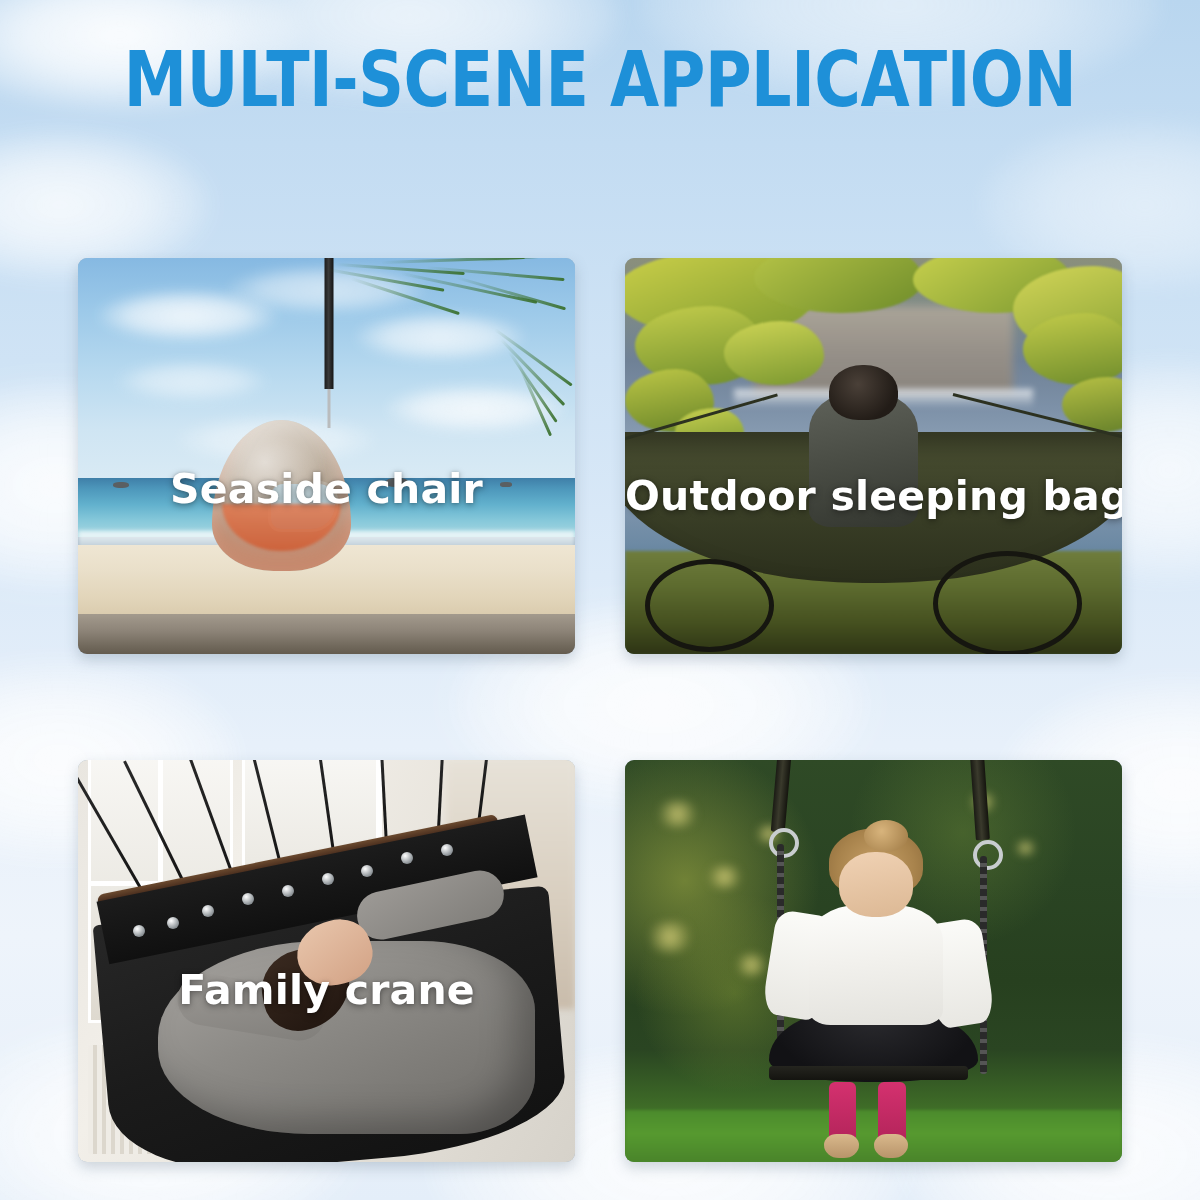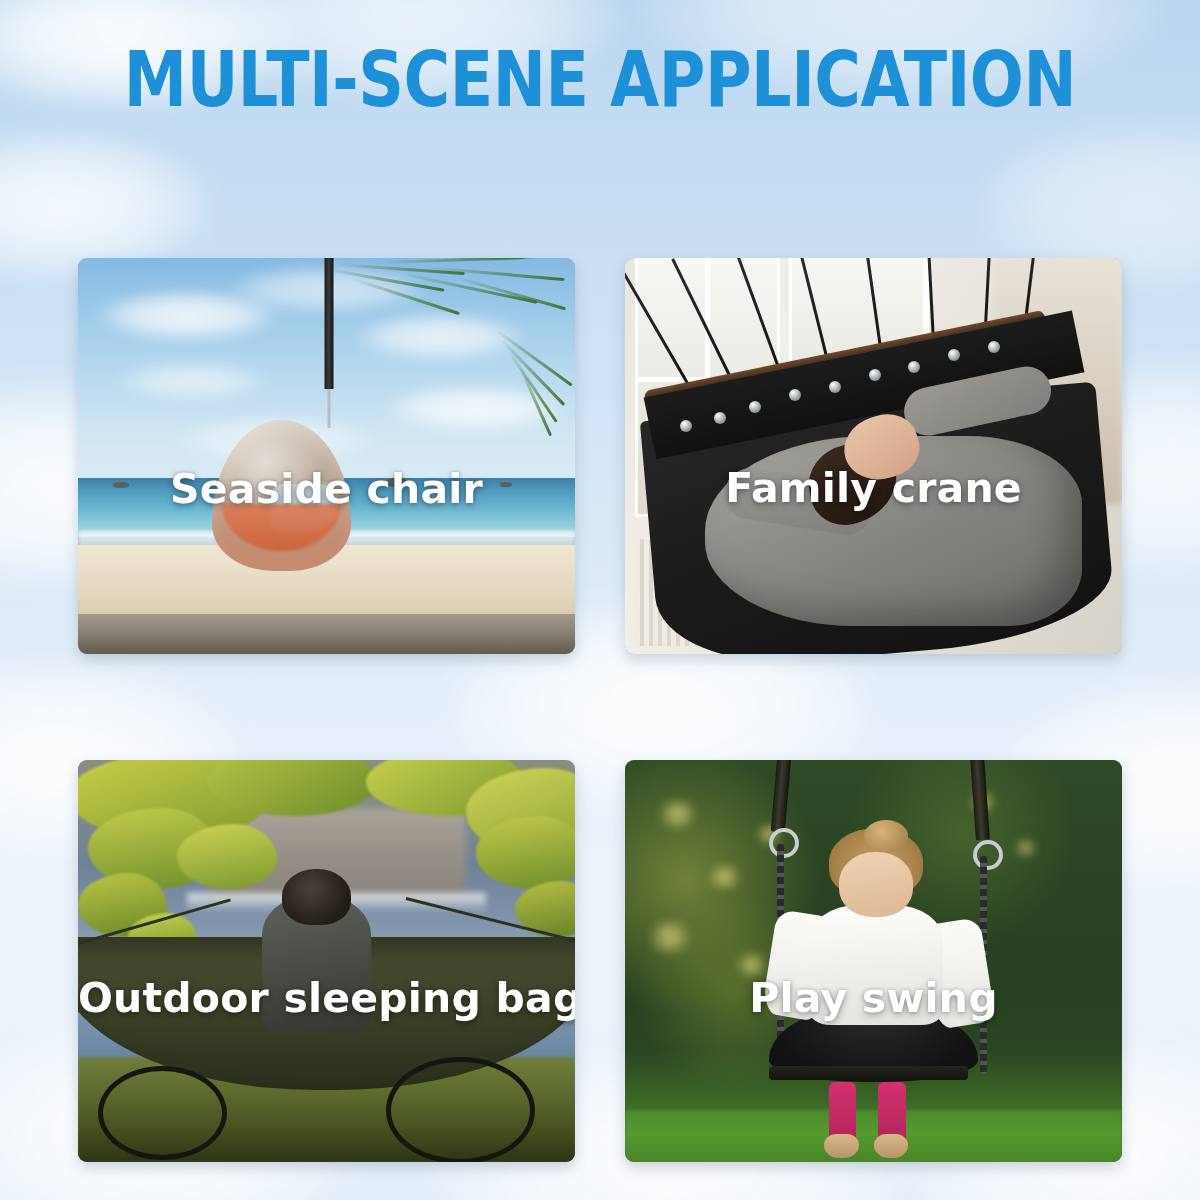--- a/index.html
+++ b/index.html
@@ -446,65 +446,20 @@
           <div class="s1-palm" style="left:6%;  top:16%; width:92%; transform:rotate(46deg);"></div>
           <div class="s1-palm" style="left:14%; top:28%; width:86%; transform:rotate(56deg);"></div>
           <div class="s1-palm" style="left:24%; top:40%; width:78%; transform:rotate(66deg);"></div>
         </div>
       </div>
       <div class="card-label" style="top:207px;">Seaside chair</div>
     </div>
 
     <div class="card">
       <div class="scene">
-        <div class="s2-room"></div>
-
-        <div class="s2-win" style="left:2%;  top:-2%; width:28%; height:66%;"></div>
-        <div class="s2-win" style="left:33%; top:-2%; width:27%; height:52%;"></div>
-        <div class="s2-outside"></div>
-        <div class="s2-mull" style="left:16%; top:-2%; width:5px; height:66%;"></div>
-        <div class="s2-mull" style="left:2%;  top:30%; width:28%; height:5px;"></div>
-        <div class="s2-mull" style="left:60%; top:-2%; width:6px; height:48%;"></div>
-
-        <div class="s2-rad"></div>
-
-        <div class="s2-rope" style="left:16%; top:-4%; height:44%; transform:rotate(-30deg);"></div>
-        <div class="s2-rope" style="left:24%; top:-4%; height:42%; transform:rotate(-26deg);"></div>
-        <div class="s2-rope" style="left:33%; top:-4%; height:40%; transform:rotate(-20deg);"></div>
-        <div class="s2-rope" style="left:42%; top:-4%; height:38%; transform:rotate(-14deg);"></div>
-        <div class="s2-rope" style="left:52%; top:-4%; height:34%; transform:rotate(-8deg);"></div>
-        <div class="s2-rope" style="left:62%; top:-4%; height:30%; transform:rotate(-3deg);"></div>
-        <div class="s2-rope" style="left:72%; top:-4%; height:26%; transform:rotate(3deg);"></div>
-        <div class="s2-rope" style="left:80%; top:-4%; height:22%; transform:rotate(7deg);"></div>
-
-        <div class="s2-seat"></div>
-        <div class="s2-bar"></div>
-        <div class="s2-band"></div>
-
-        <div class="s2-grom" style="left:11%; top:41%;"></div>
-        <div class="s2-grom" style="left:18%; top:39%;"></div>
-        <div class="s2-grom" style="left:25%; top:36%;"></div>
-        <div class="s2-grom" style="left:33%; top:33%;"></div>
-        <div class="s2-grom" style="left:41%; top:31%;"></div>
-        <div class="s2-grom" style="left:49%; top:28%;"></div>
-        <div class="s2-grom" style="left:57%; top:26%;"></div>
-        <div class="s2-grom" style="left:65%; top:23%;"></div>
-        <div class="s2-grom" style="left:73%; top:21%;"></div>
-
-        <div class="s2-body"></div>
-        <div class="s2-arm" style="left:20%; top:55%; width:30%; height:13%; transform:rotate(9deg);"></div>
-        <div class="s2-arm" style="left:56%; top:30%; width:30%; height:12%; transform:rotate(-12deg);"></div>
-        <div class="s2-hair"></div>
-        <div class="s2-face"></div>
-      </div>
-      <div class="card-label" style="top:206px;">Family crane</div>
-    </div>
-
-    <div class="card">
-      <div class="scene">
         <div class="s3-water"></div>
         <div class="s3-bridge"></div>
         <div class="s3-glint"></div>
         <div class="s3-grass"></div>
 
         <div class="s3-leaf" style="left:-2%;  top:-2%;  width:40%; height:22%; background:linear-gradient(160deg,#cdd14a,#7e9a2f);"></div>
         <div class="s3-leaf" style="left:26%;  top:-4%;  width:34%; height:18%; background:linear-gradient(150deg,#b9c648,#6e8c2a);"></div>
         <div class="s3-leaf" style="left:58%;  top:-3%;  width:32%; height:17%; background:linear-gradient(150deg,#cad24e,#7d9a31);"></div>
         <div class="s3-leaf" style="left:78%;  top:2%;   width:28%; height:22%; background:linear-gradient(160deg,#d2d558,#86a033);"></div>
         <div class="s3-leaf" style="left:2%;   top:12%;  width:26%; height:20%; background:linear-gradient(170deg,#c4cd4c,#6f8e2c);"></div>
@@ -518,20 +473,65 @@
         <div class="s3-hline" style="left:-2%; top:46%; width:34%; transform:rotate(-16deg);"></div>
         <div class="s3-hline" style="left:66%; top:34%; width:40%; transform:rotate(14deg);"></div>
 
         <div class="s3-person"></div>
         <div class="s3-head"></div>
 
         <div class="s3-bike" style="left:4%;  top:76%; width:24%; height:21%;"></div>
         <div class="s3-bike" style="left:62%; top:74%; width:28%; height:24%;"></div>
       </div>
       <div class="card-label" style="top:214px;">Outdoor sleeping bag</div>
+    </div>
+
+    <div class="card">
+      <div class="scene">
+        <div class="s2-room"></div>
+
+        <div class="s2-win" style="left:2%;  top:-2%; width:28%; height:66%;"></div>
+        <div class="s2-win" style="left:33%; top:-2%; width:27%; height:52%;"></div>
+        <div class="s2-outside"></div>
+        <div class="s2-mull" style="left:16%; top:-2%; width:5px; height:66%;"></div>
+        <div class="s2-mull" style="left:2%;  top:30%; width:28%; height:5px;"></div>
+        <div class="s2-mull" style="left:60%; top:-2%; width:6px; height:48%;"></div>
+
+        <div class="s2-rad"></div>
+
+        <div class="s2-rope" style="left:16%; top:-4%; height:44%; transform:rotate(-30deg);"></div>
+        <div class="s2-rope" style="left:24%; top:-4%; height:42%; transform:rotate(-26deg);"></div>
+        <div class="s2-rope" style="left:33%; top:-4%; height:40%; transform:rotate(-20deg);"></div>
+        <div class="s2-rope" style="left:42%; top:-4%; height:38%; transform:rotate(-14deg);"></div>
+        <div class="s2-rope" style="left:52%; top:-4%; height:34%; transform:rotate(-8deg);"></div>
+        <div class="s2-rope" style="left:62%; top:-4%; height:30%; transform:rotate(-3deg);"></div>
+        <div class="s2-rope" style="left:72%; top:-4%; height:26%; transform:rotate(3deg);"></div>
+        <div class="s2-rope" style="left:80%; top:-4%; height:22%; transform:rotate(7deg);"></div>
+
+        <div class="s2-seat"></div>
+        <div class="s2-bar"></div>
+        <div class="s2-band"></div>
+
+        <div class="s2-grom" style="left:11%; top:41%;"></div>
+        <div class="s2-grom" style="left:18%; top:39%;"></div>
+        <div class="s2-grom" style="left:25%; top:36%;"></div>
+        <div class="s2-grom" style="left:33%; top:33%;"></div>
+        <div class="s2-grom" style="left:41%; top:31%;"></div>
+        <div class="s2-grom" style="left:49%; top:28%;"></div>
+        <div class="s2-grom" style="left:57%; top:26%;"></div>
+        <div class="s2-grom" style="left:65%; top:23%;"></div>
+        <div class="s2-grom" style="left:73%; top:21%;"></div>
+
+        <div class="s2-body"></div>
+        <div class="s2-arm" style="left:20%; top:55%; width:30%; height:13%; transform:rotate(9deg);"></div>
+        <div class="s2-arm" style="left:56%; top:30%; width:30%; height:12%; transform:rotate(-12deg);"></div>
+        <div class="s2-hair"></div>
+        <div class="s2-face"></div>
+      </div>
+      <div class="card-label" style="top:206px;">Family crane</div>
     </div>
 
     <div class="card">
       <div class="scene">
         <div class="s4-trees"></div>
         <div class="s4-bokeh" style="left:6%;  top:10%; width:9%;  height:7%;"></div>
         <div class="s4-bokeh" style="left:16%; top:26%; width:8%;  height:6%;"></div>
         <div class="s4-bokeh" style="left:4%;  top:40%; width:10%; height:8%;"></div>
         <div class="s4-bokeh" style="left:22%; top:48%; width:7%;  height:6%;"></div>
         <div class="s4-bokeh" style="left:26%; top:16%; width:6%;  height:5%;"></div>
@@ -552,17 +552,16 @@
         <div class="s4-sleeve" style="left:61%; top:40%; transform:rotate(-9deg);"></div>
         <div class="s4-torso"></div>
         <div class="s4-hair"></div>
         <div class="s4-head"></div>
         <div class="s4-bun"></div>
         <div class="s4-leg" style="left:41%; top:80%;"></div>
         <div class="s4-leg" style="left:51%; top:80%;"></div>
         <div class="s4-shoe" style="left:40%; top:93%;"></div>
         <div class="s4-shoe" style="left:50%; top:93%;"></div>
       </div>
-      <div class="card-label" style="top:214px;">Play swing</div>
     </div>
 
   </div>
 </div>
 
 </body></html>

